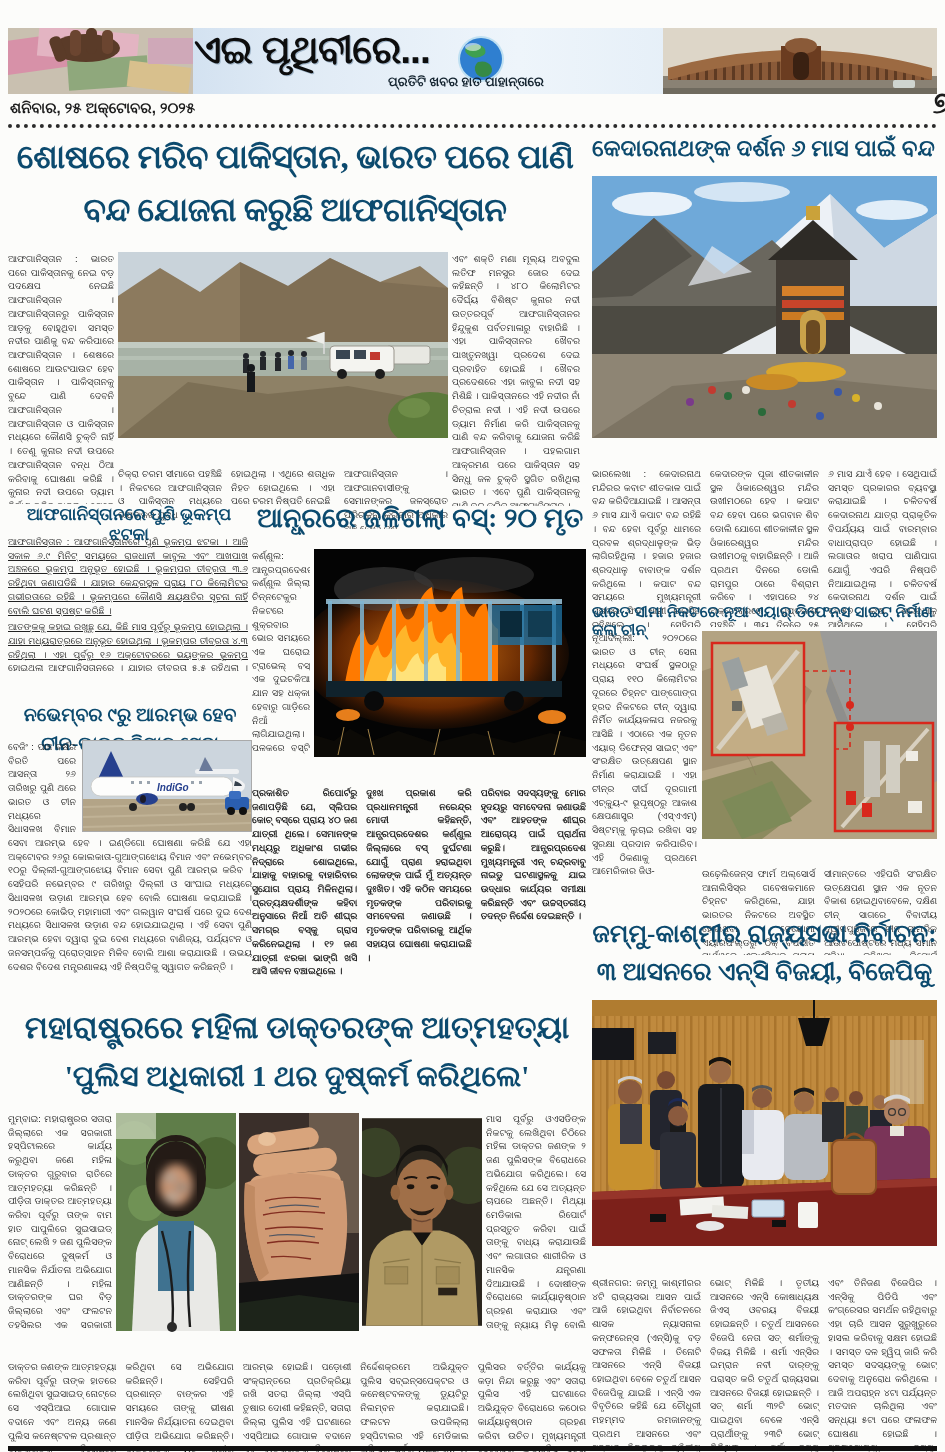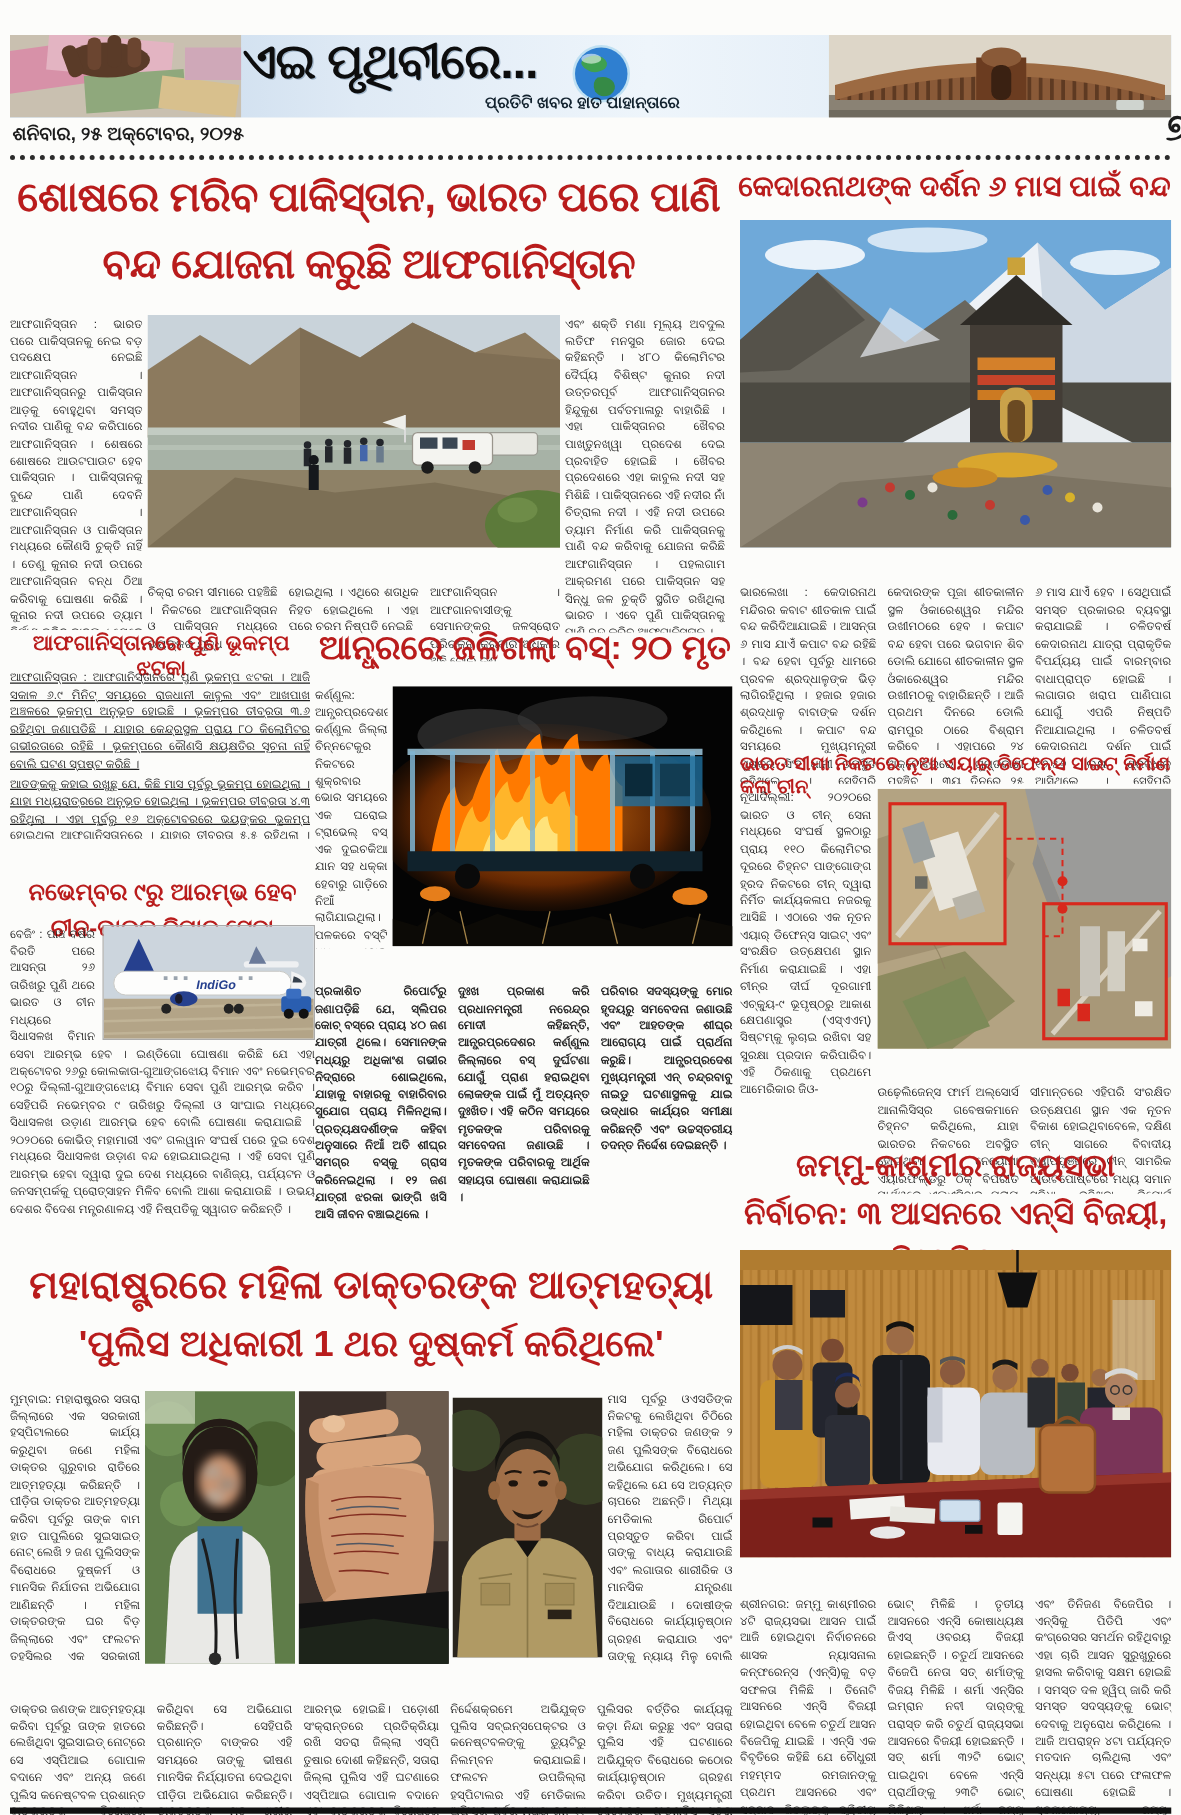--- a/index.html
+++ b/index.html
@@ -9,21 +9,21 @@
   
   .masthead{left:8px;top:28px;width:929px;height:66px;
     background:linear-gradient(90deg,#bcd2e8 0%,#dfeaf5 30%,#eef5fb 55%,#d7e5f2 100%);}
   .m-title{left:186px;top:0px;width:270px;font-size:39px;font-weight:700;color:#0d0d0d;
     text-shadow:1px 1px 0 #9fb4c8;letter-spacing:-1px;}
   .m-tagline{left:358px;top:46px;width:200px;font-size:13px;font-weight:700;color:#12222e;text-align:center;}
   .daterow-date{left:10px;top:99px;font-size:15px;font-weight:700;}
   .daterow-page{right:14px;top:86px;font-size:30px;font-weight:700;}
   .dotted{left:8px;top:124px;width:929px;height:0;border-top:4px dotted #2b2b2b;}
   
-  .hl{font-weight:700;color:#b91c1c;}
+  .hl{font-weight:700;color:#0c4a6e;font-family:Liberation Serif, serif;}
   .hl-water{left:8px;top:131px;width:574px;height:116px;font-size:33px;line-height:1.62;text-align:center;letter-spacing:-0.5px;}
   .hl-kedarnath{left:590px;top:136px;width:347px;font-size:23px;text-align:center;}
   .hl-quake{left:8px;top:505px;width:242px;font-size:17px;text-align:center;}
   .hl-bus{left:252px;top:503px;width:336px;font-size:27px;text-align:center;}
   .hl-flights{left:8px;top:676px;width:244px;font-size:19px;line-height:1.55;text-align:center;margin-top:24px;}
   .hl-airdef{left:592px;top:603px;width:345px;font-size:15.5px;text-align:left;}
   .hl-jk{left:592px;top:915px;width:345px;font-size:25px;line-height:1.5;text-align:center;}
   .hl-doc1{left:8px;top:1010px;width:578px;font-size:31px;text-align:center;}
   .hl-doc2{left:8px;top:1060px;width:578px;font-size:29px;text-align:center;}
   

